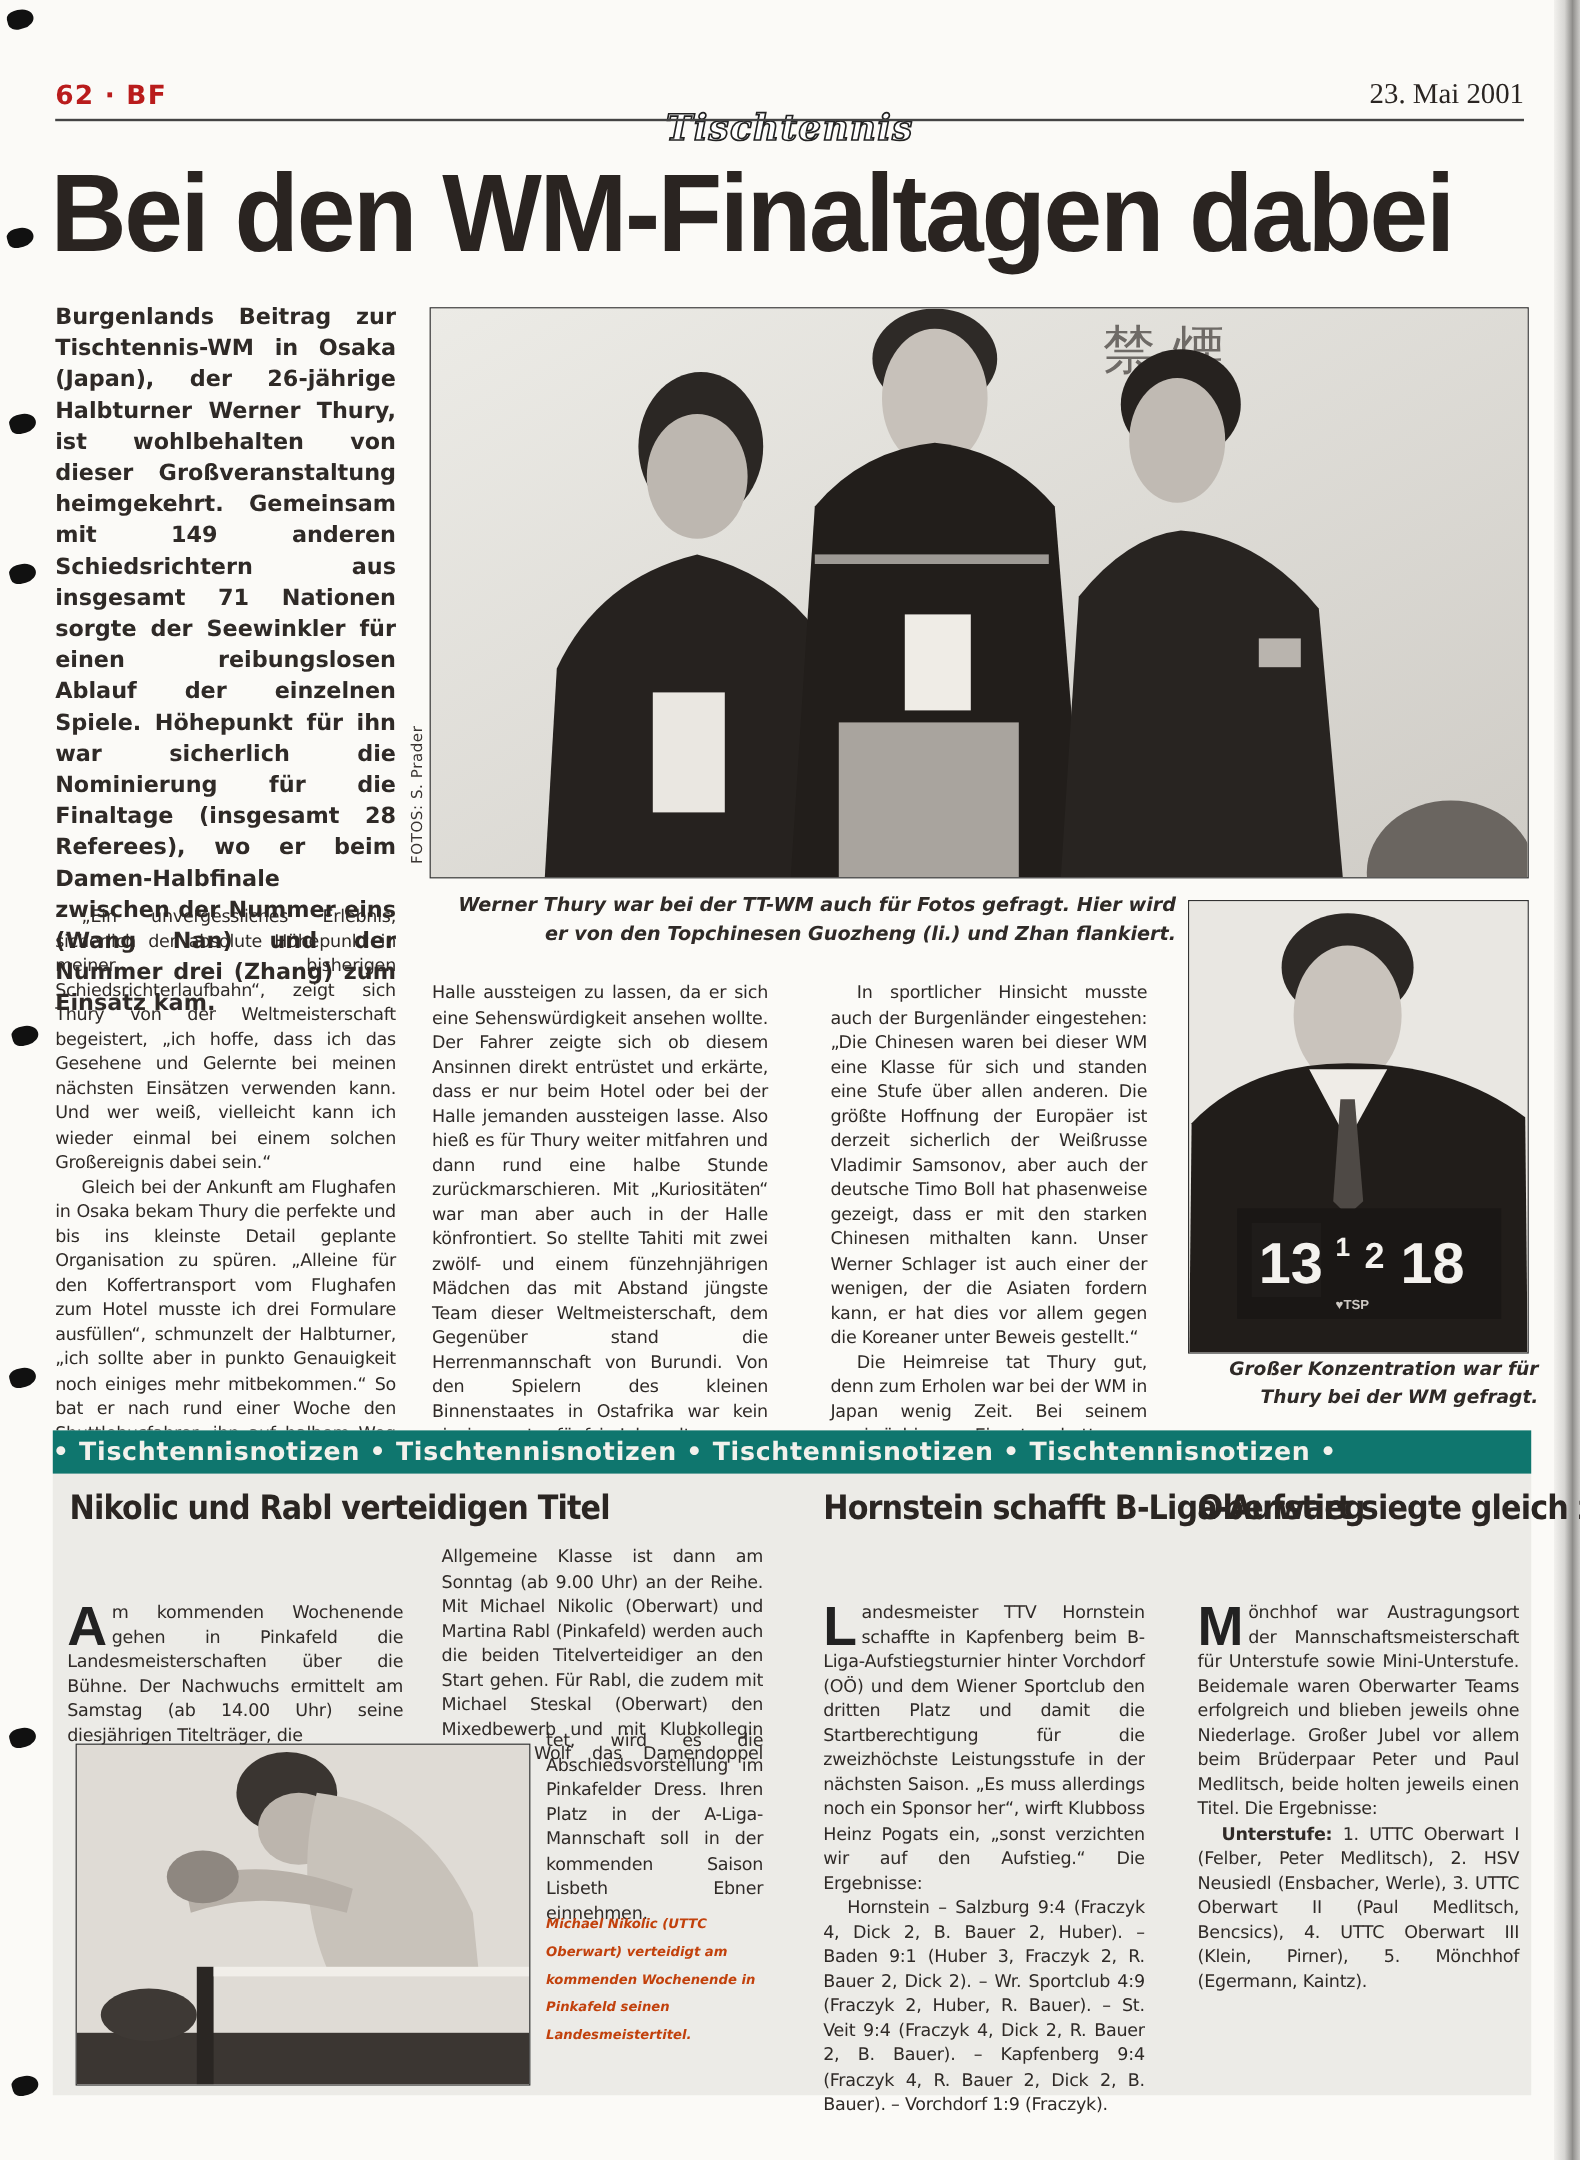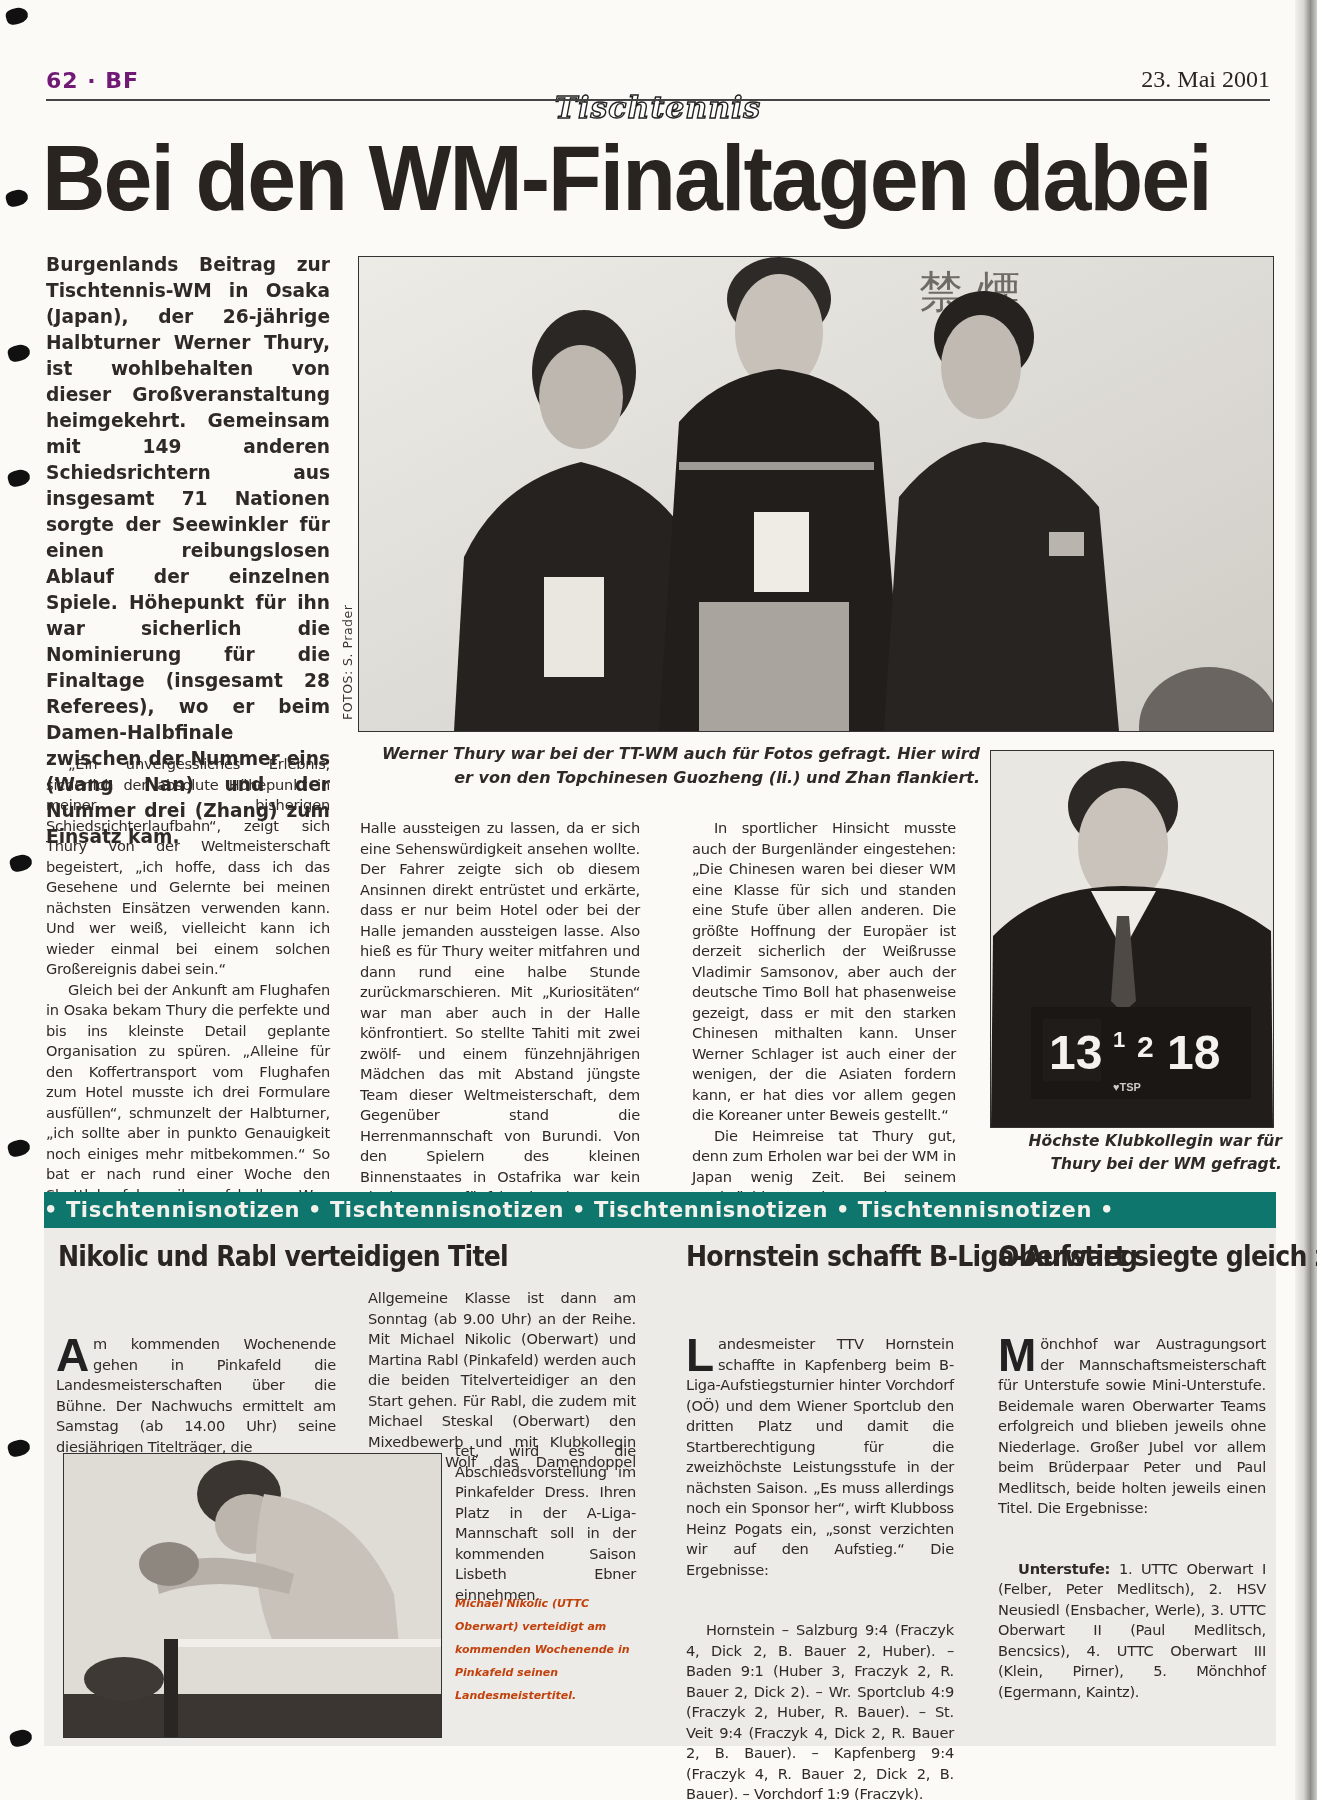--- a/index.html
+++ b/index.html
@@ -7,21 +7,21 @@
     width: 1317px; height: 1800px; position: relative; overflow: hidden;
     background: #fbfaf7; color: #2a2522;
     font-family: "DejaVu Sans", sans-serif;
   }
   .edge { position: absolute; top: 0; right: 0; width: 22px; height: 1800px;
     background: linear-gradient(to right, #f2f1ee 0%, #d6d5d2 40%, #8e8d8a 70%, #cfcecb 100%); }
   .punch { position: absolute; width: 22px; height: 16px; background: #111;
     border-radius: 40% 60% 55% 45%; transform: rotate(-15deg); }
   .hdr { position: absolute; left: 46px; top: 66px; width: 1224px; height: 30px; }
   .hdr-page { position: absolute; left: 0; top: 2px; font-family: "DejaVu Sans", sans-serif;
-    font-weight: bold; font-size: 22px; color: #701a75; letter-spacing: 1px; }
+    font-weight: bold; font-size: 22px; color: #b91c1c; letter-spacing: 1px; }
   .hdr-section { position: absolute; left: 0; right: 0; top: -4px; text-align: center;
     font-family: "DejaVu Serif", serif; font-style: italic; font-weight: bold;
     font-size: 30px; color: #fff;
     -webkit-text-stroke: 1.4px #222; letter-spacing: 1px; margin-top: 28px; }
   .hdr-date { position: absolute; right: 0; top: 0; font-family: "Liberation Serif", serif;
     font-size: 24px; color: #2a2522; }
   .hdr-rule { position: absolute; left: 46px; top: 99px; width: 1224px; height: 2px; background: #444; }
   .headline { position: absolute; left: 42px; top: 128px; width: 1232px; text-align: justify;
     font-family: "Liberation Sans", sans-serif; font-weight: bold; font-size: 92px; line-height: 100px;
     color: #2a2421; letter-spacing: -2px; transform: scaleX(0.955); transform-origin: left; white-space: nowrap; }
@@ -40,21 +40,21 @@
     font-weight: bold; font-size: 16px; line-height: 24px; color: #2f2a27; text-align: right; }
   .notizen-box { position: absolute; left: 44px; top: 1192px; width: 1232px; height: 554px; background: #ecebe7; }
   .notizen-bar { position: absolute; left: 44px; top: 1192px; width: 1232px; height: 36px; background: #0f766e;
     color: #f3f1ec; font-family: "DejaVu Sans", sans-serif; font-weight: bold; font-size: 21px;
     line-height: 36px; text-align: left; white-space: nowrap; letter-spacing: 0.6px; overflow: hidden; }
   .note-head { position: absolute; font-family: "DejaVu Sans", sans-serif; font-weight: bold;
     font-size: 28px; line-height: 38px; color: #2a2522; letter-spacing: -0.8px; transform: scaleX(0.9); transform-origin: left; white-space: nowrap; }
   .note-col { position: absolute; font-family: "DejaVu Sans", sans-serif; font-size: 14.6px;
     line-height: 20.5px; text-align: justify; color: #2f2a27; letter-spacing: -0.2px; }
   .note-col p { margin: 0; }
-  .note-col p.ind { text-indent: 20px; margin-top: 40px; }
+  .note-col p.ind { text-indent: 20px; }
   .dropcap { float: left; font-family: "Liberation Sans", sans-serif; font-weight: bold;
     font-size: 46px; line-height: 38px; margin: 2px 4px 0 0; color: #222; }
   .note-caption { position: absolute; font-family: "DejaVu Sans", sans-serif; font-style: italic;
     font-weight: bold; font-size: 11px; line-height: 23px; color: #c2410c; }
   svg { display: block; }
 </style>
 </head>
 <body>
 
 <div class="edge"></div>
@@ -134,21 +134,21 @@
     <path d="M126 165 L138 165 L145 250 L132 262 L120 250 Z" fill="#4e4945"></path>
     <rect x="40" y="256" width="220" height="92" fill="#1a1715"></rect>
     <rect x="52" y="268" width="58" height="62" fill="#1f1c1a"></rect>
     <text x="58" y="318" font-size="48" font-weight="bold" fill="#f4f2ee" font-family="Liberation Sans, sans-serif">13</text>
     <text x="122" y="296" font-size="22" font-weight="bold" fill="#f4f2ee" font-family="Liberation Sans, sans-serif">1</text>
     <text x="146" y="306" font-size="30" font-weight="bold" fill="#f4f2ee" font-family="Liberation Sans, sans-serif">2</text>
     <text x="176" y="318" font-size="48" font-weight="bold" fill="#f4f2ee" font-family="Liberation Sans, sans-serif">18</text>
     <text x="122" y="340" font-size="11" font-weight="bold" fill="#cfcac4" font-family="Liberation Sans, sans-serif">♥TSP</text>
   </svg>
 </div>
-<div class="caption" style="left:992px;top:1130px;width:290px;font-size:15.5px;line-height:23px;">Höchste Klubkollegin war für Thury bei der WM gefragt.</div>
+<div class="caption" style="left:992px;top:1130px;width:290px;font-size:15.5px;line-height:23px;">Großer Konzentration war für Thury bei der WM gefragt.</div>
 
 <div class="notizen-box"></div>
 <div class="notizen-bar">• Tischtennisnotizen • Tischtennisnotizen • Tischtennisnotizen • Tischtennisnotizen •</div>
 
 <div class="note-head" style="left:58px;top:1238px;width:300px;">Nikolic und Rabl verteidigen Titel</div>
 <div class="note-col" style="left:56px;top:1334px;width:280px;">
   <p><span class="dropcap">A</span><span>m kommenden Wochenende gehen in Pinkafeld die Landesmeisterschaften über die Bühne. Der Nachwuchs ermittelt am Samstag (ab 14.00 Uhr) seine diesjährigen Titelträger, die</span></p>
 </div>
 <div class="note-col" style="left:368px;top:1256px;width:268px;margin-top:32px;">
   <p>Allgemeine Klasse ist dann am Sonntag (ab 9.00 Uhr) an der Reihe. Mit Michael Nikolic (Oberwart) und Martina Rabl (Pinkafeld) werden auch die beiden Titelverteidiger an den Start gehen. Für Rabl, die zudem mit Michael Steskal (Oberwart) den Mixedbewerb und mit Klubkollegin Katerina Wolf das Damendoppel bestrei-</p>

